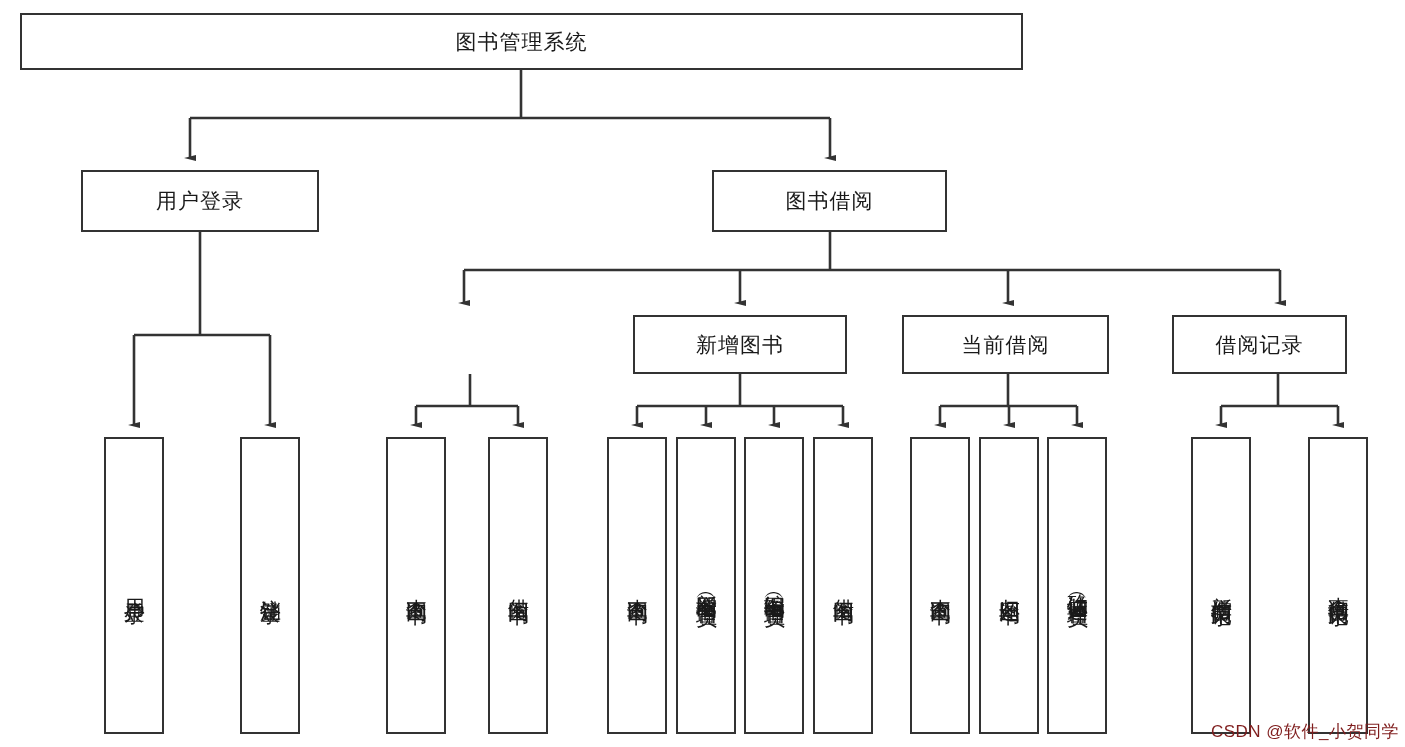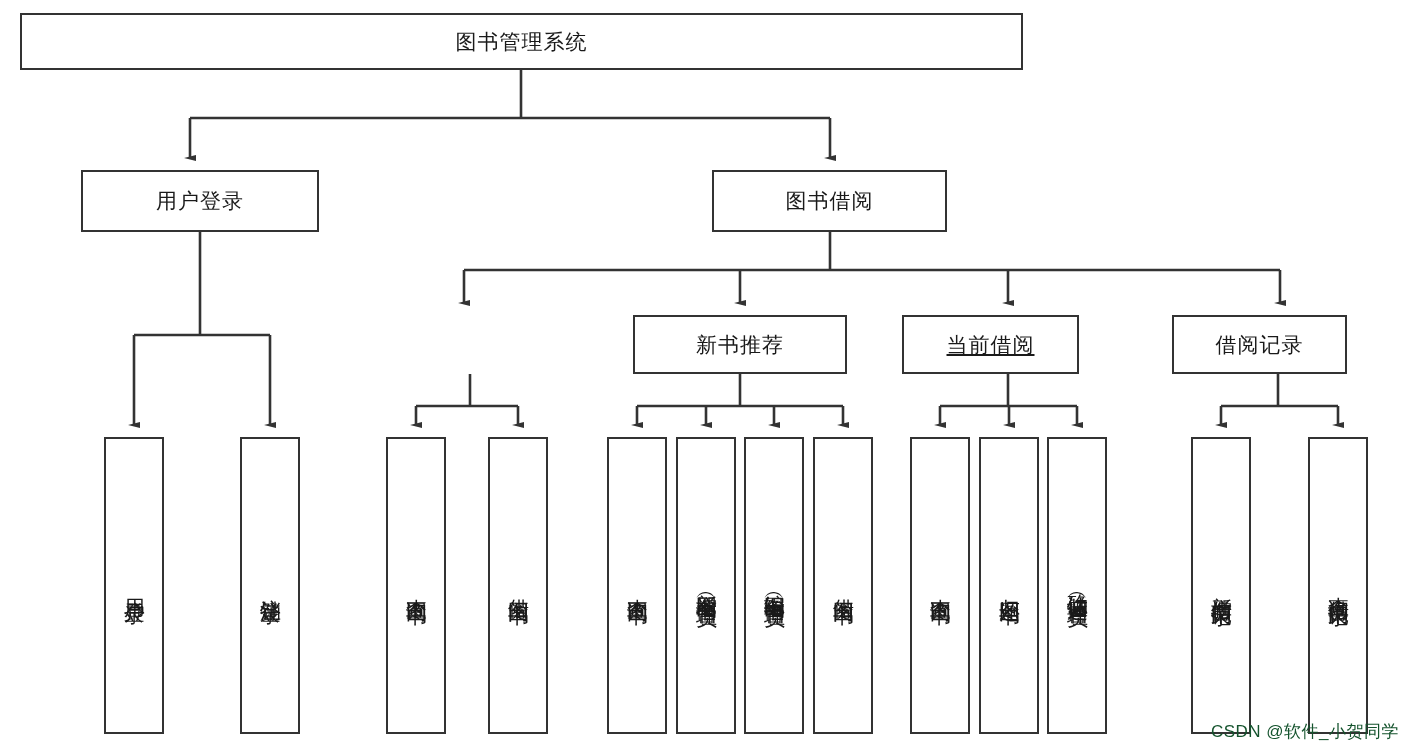--- a/index.html
+++ b/index.html
@@ -54,21 +54,21 @@
     writing-mode: vertical-rl;
     text-orientation: upright;
     display: block;
     max-height: 100%;
   }
   #watermark {
     position: absolute;
     right: 6px;
     bottom: 4px;
     font-size: 17px;
-    color: #14532d;
+    color: #7f1d1d;
     letter-spacing: 0.5px;
     z-index: 5;
     white-space: nowrap;
   }
 </style>
 </head>
 <body>
 
 <div id="diagram-root">
 
@@ -129,24 +129,24 @@
   <div class="node node-h" style="left:81px; top:170px; width:238px; height:62px;">
     <span>用户登录</span>
   </div>
 
   <div class="node node-h" style="left:712px; top:170px; width:235px; height:62px;">
     <span>图书借阅</span>
   </div>
 
 
   <div class="node node-h" style="left:633px; top:315px; width:214px; height:59px;">
-    <span>新书推荐</span>
+    <span>新增图书</span>
   </div>
 
-  <div class="node node-h" style="left:902px; top:315px; width:177px; height:59px;text-decoration:underline;">
+  <div class="node node-h" style="left:902px; top:315px; width:207px; height:59px;">
     <span>当前借阅</span>
   </div>
 
   <div class="node node-h" style="left:1172px; top:315px; width:175px; height:59px;">
     <span>借阅记录</span>
   </div>
 
   <div class="node node-v" style="left:104px; top:437px; width:60px; height:297px;">
     <span class="vtext">用户登录</span>
   </div>

